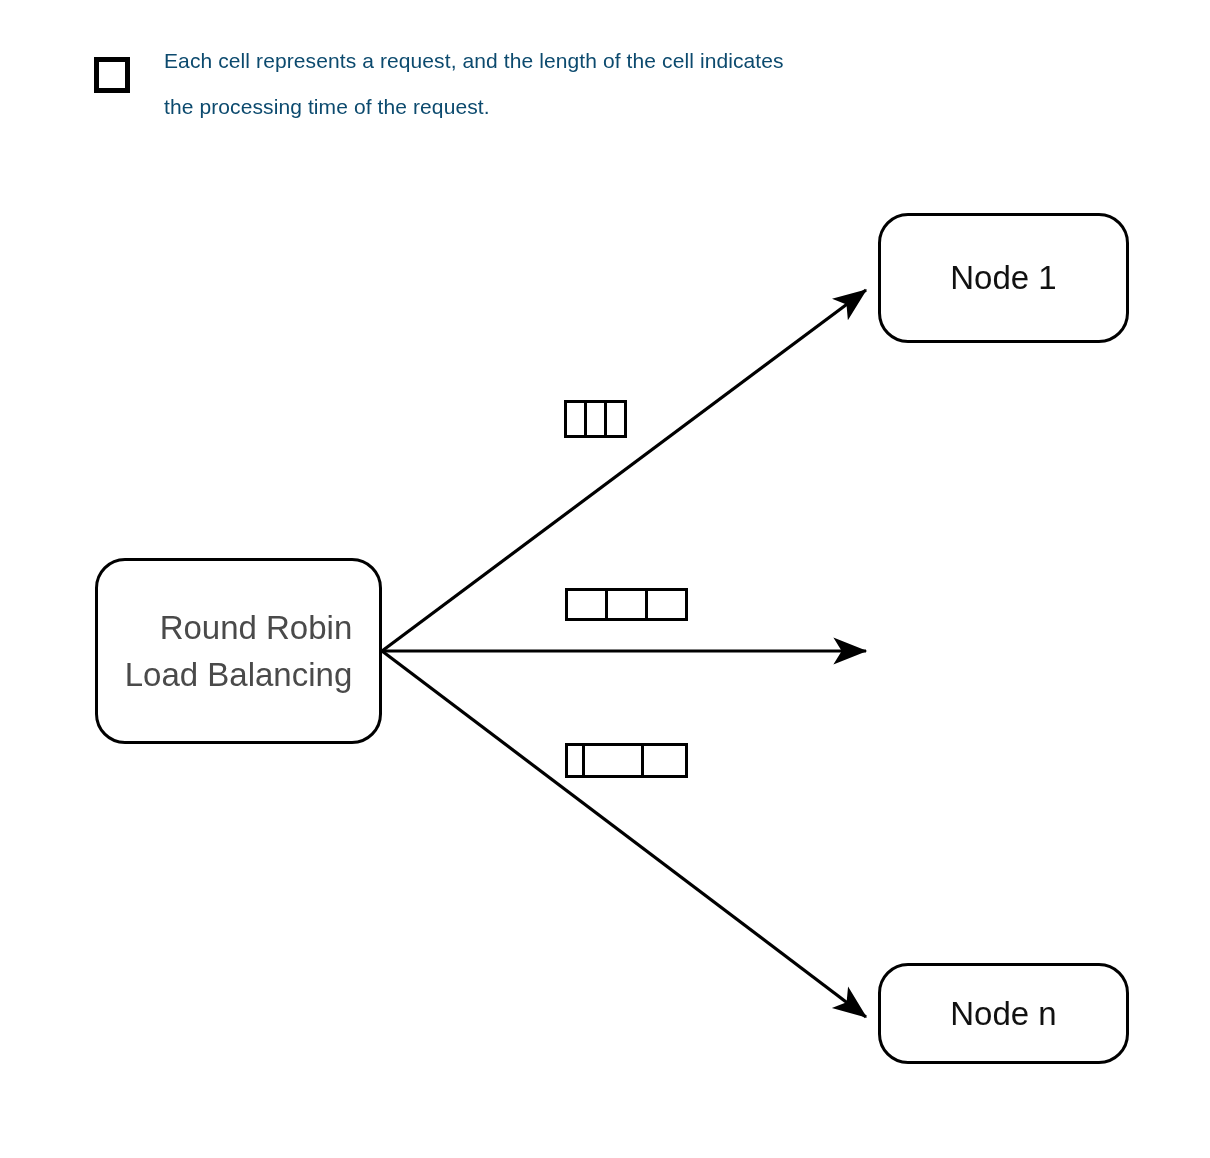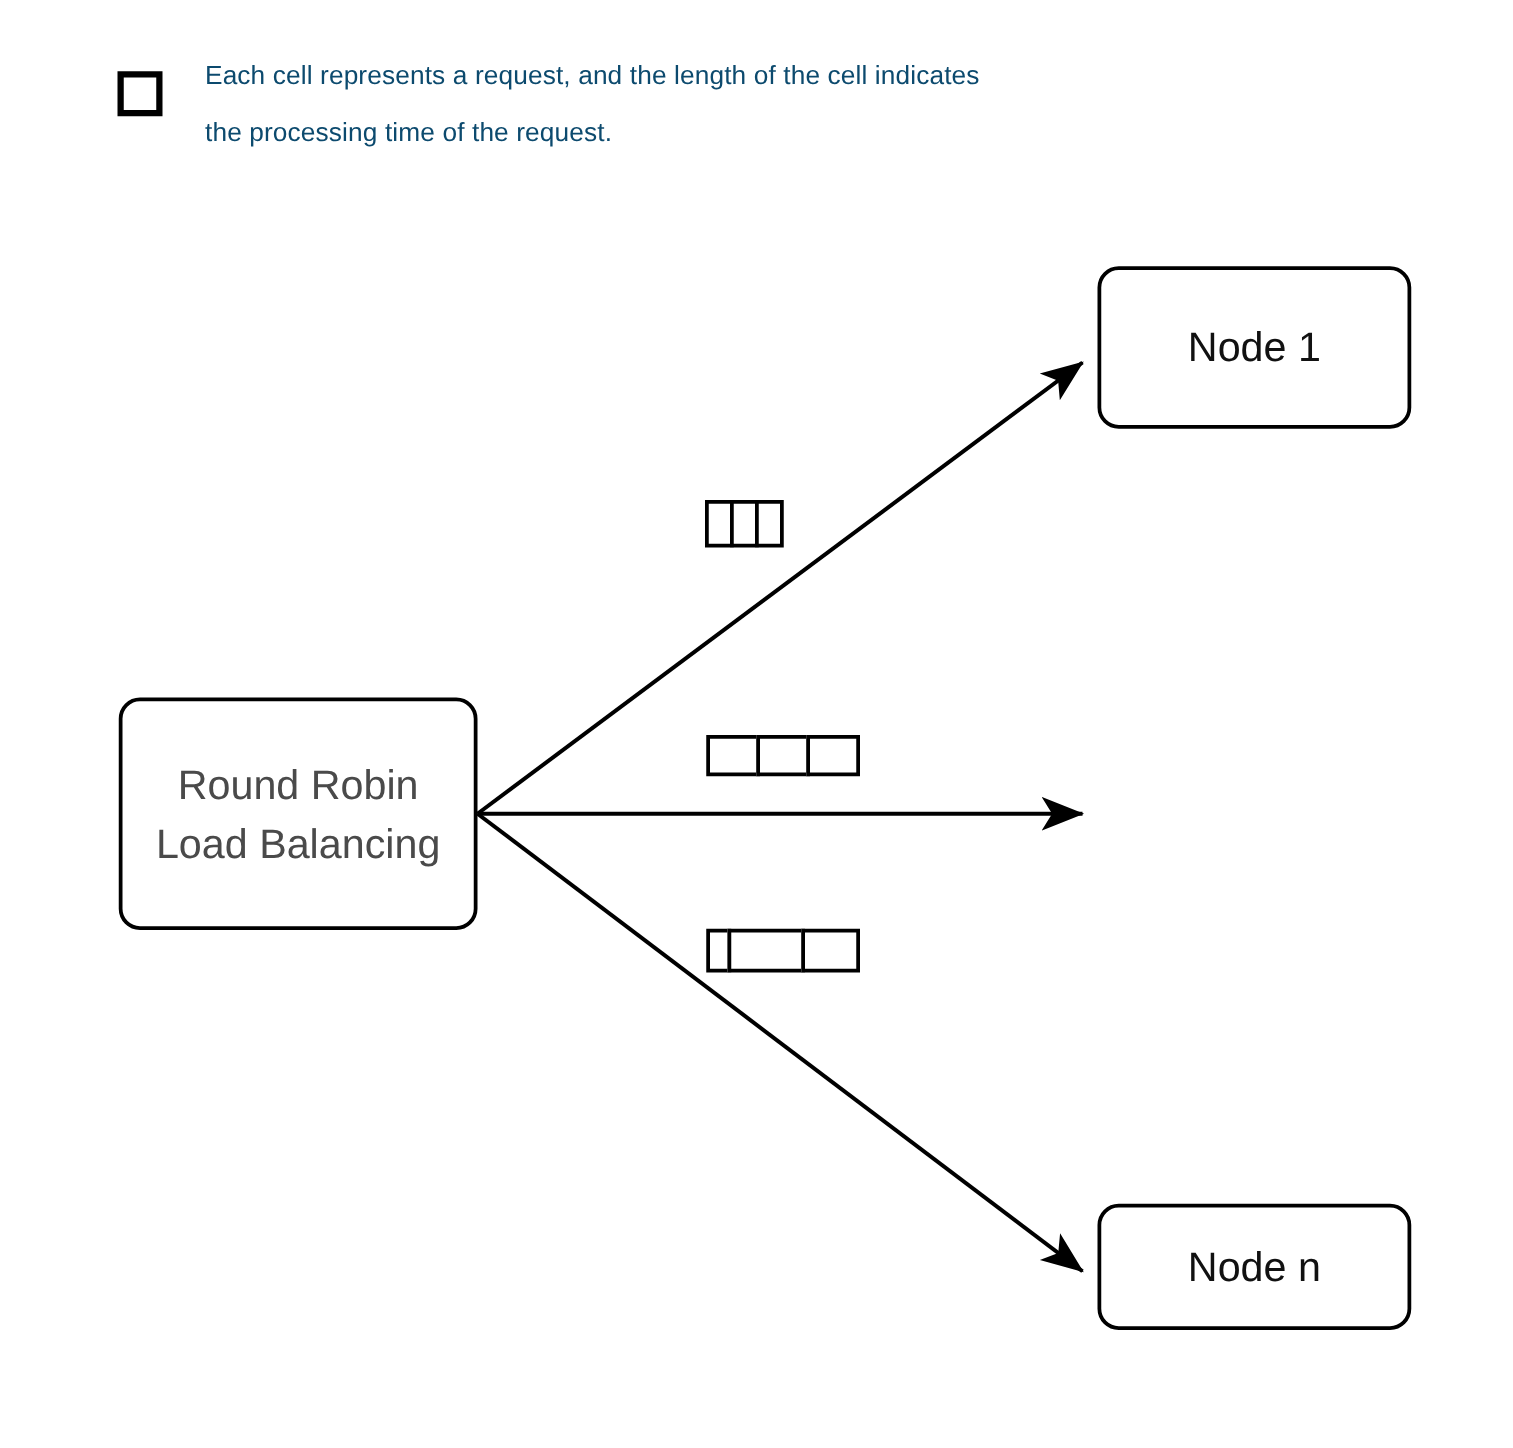--- a/index.html
+++ b/index.html
@@ -47,37 +47,38 @@
     width: 1210px;
     height: 1158px;
   }
 
   
   .rbox {
     position: absolute;
     box-sizing: border-box;
     background: #ffffff;
     border: 3px solid #000000;
-    border-radius: 17px;
+    border-radius: 30px;
     display: flex;
     align-items: center;
     justify-content: center;
     text-align: center;
   }
   #source-box {
     left: 95px;
     top: 558px;
     width: 287px;
     height: 186px;
   }
   #source-box .box-label {
     color: #4a4a4a;
     font-size: 33px;
     line-height: 47px;
     white-space: pre-line;
+    text-align: right;
   }
   .node-box {
     left: 878px;
     width: 251px;
   }
   .node-box .box-label {
     color: #111111;
     font-size: 33px;
   }
   #node-box-1 { top: 213px; height: 130px; }

